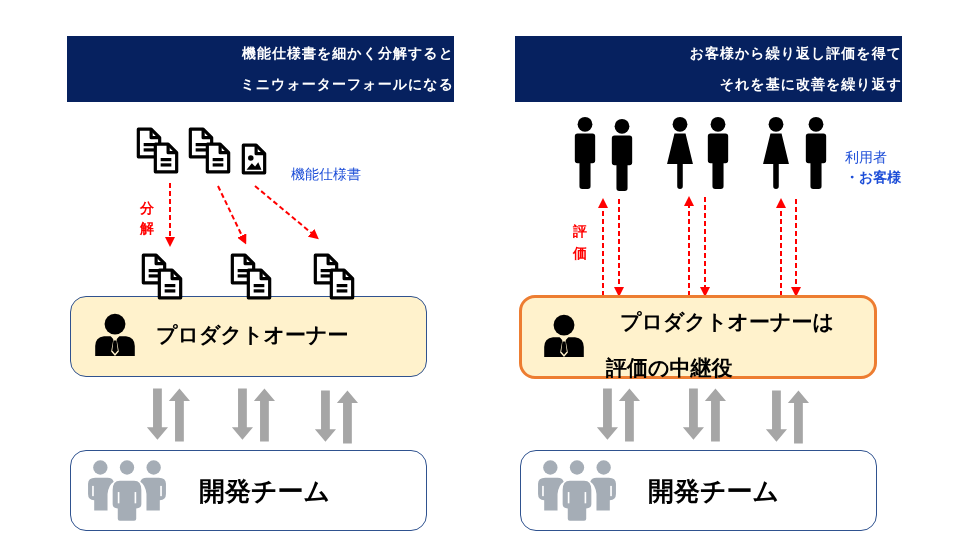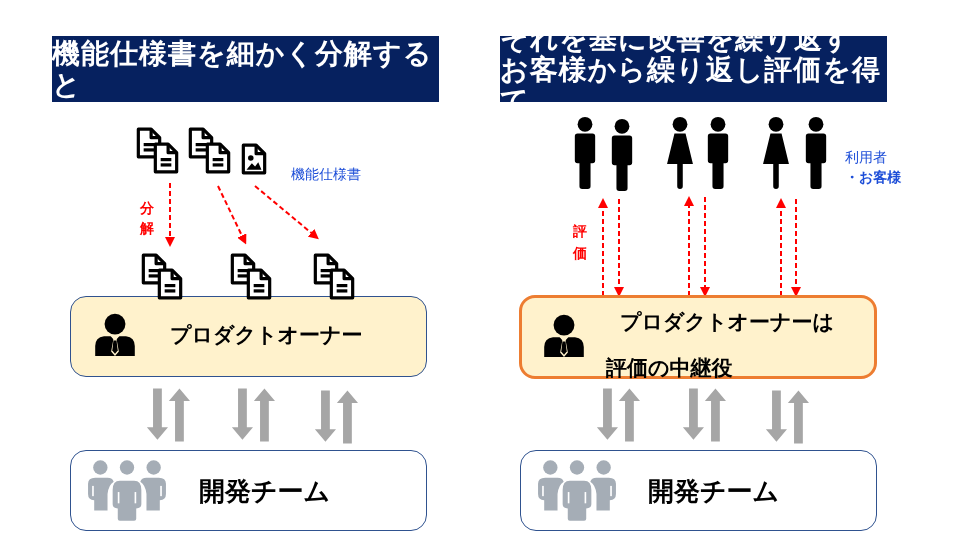--- a/index.html
+++ b/index.html
@@ -1,21 +1,21 @@
 <!DOCTYPE html>
 <html><head>
 <meta charset="utf-8">
 <style>
   html, body { margin:0; padding:0; background:#ffffff; }
   body { width:960px; height:560px; position:relative; overflow:hidden;
          font-family:"DejaVu Sans", "Liberation Sans", sans-serif; }
   .abs { position:absolute; }
   .title-box { position:absolute; background:#06215f; color:#ffffff; font-weight:bold;
-               font-size:28px; line-height:31px; text-align:left; letter-spacing:1px;
-               display:flex; flex-direction:column; justify-content:center; }
+               font-size:14px; line-height:31px; text-align:right; letter-spacing:1px;
+               display:flex; flex-direction:column; justify-content:center;margin-left:15px; }
   .po-box { position:absolute; background:#fff2cc; border-radius:16px; box-sizing:border-box; }
   .po-left { border:1.5px solid #2f528f; }
   .po-right { border:3px solid #ed7d31; }
   .dev-box { position:absolute; background:#ffffff; border:1.5px solid #2f528f; border-radius:16px; box-sizing:border-box; }
   .box-text { position:absolute; font-weight:bold; color:#000; }
   .label { position:absolute; color:#1d4ed8; font-size:14px; font-weight:bold; line-height:20px; }
   .red-label { position:absolute; color:#ff0000; font-size:14px; font-weight:bold; line-height:20px; }
   svg.overlay { position:absolute; left:0; top:0; }
 </style>
 </head>
@@ -72,20 +72,21 @@
       </g>
     </symbol>
     <marker id="redhead" viewBox="0 0 10 10" refX="5" refY="5" markerWidth="5" markerHeight="5" orient="auto">
       <path d="M0 0 L10 5 L0 10 Z" fill="#ff0000"></path>
     </marker>
   </defs>
 </svg>
 
 <div class="title-box" style="left:52px;top:36px;width:387px;height:66px;">
   <div>機能仕様書を細かく分解すると</div>
+  <div>ミニウォーターフォールになる</div>
 </div>
 
 <svg class="abs" style="left:136px;top:127px;" width="26" height="32">
     <use href="#doc"></use>
   </svg>
 <svg class="abs" style="left:153px;top:142px;" width="26" height="32">
     <use href="#doc"></use>
   </svg>
 <svg class="abs" style="left:188px;top:127px;" width="26" height="32">
     <use href="#doc"></use>
@@ -124,41 +125,41 @@
 <svg class="abs" style="left:313px;top:253px;" width="26" height="32">
     <use href="#doc"></use>
   </svg>
 <svg class="abs" style="left:329px;top:268px;" width="26" height="32">
     <use href="#doc"></use>
   </svg>
 
 <svg class="abs" style="left:93px;top:312px;" width="44" height="44">
     <use href="#businessman"></use>
   </svg>
-<div class="box-text" style="left:156px;top:321px;font-size:21px;margin-left:14px;">プロダクトオーナー</div>
+<div class="box-text" style="left:156px;top:321px;font-size:21px;">プロダクトオーナー</div>
 
 <svg class="abs" style="left:146px;top:387px;" width="44" height="56">
     <use href="#grayarrows"></use>
   </svg>
 <svg class="abs" style="left:231px;top:387px;" width="44" height="56">
     <use href="#grayarrows"></use>
   </svg>
 <svg class="abs" style="left:314px;top:389px;" width="44" height="56">
     <use href="#grayarrows"></use>
   </svg>
 
 <div class="dev-box" style="left:70px;top:450px;width:357px;height:81px;"></div>
 <svg class="abs" style="left:86px;top:459px;" width="82" height="62">
     <use href="#team"></use>
   </svg>
 <div class="box-text" style="left:199px;top:474px;font-size:26px;">開発チーム</div>
 
 <div class="title-box" style="left:500px;top:36px;width:387px;height:66px;">
+  <div>お客様から繰り返し評価を得て</div>
   <div>それを基に改善を繰り返す</div>
-  <div>お客様から繰り返し評価を得て</div>
 </div>
 
 <svg class="abs" style="left:571px;top:116px;" width="28" height="74">
     <use href="#male"></use>
   </svg>
 <svg class="abs" style="left:608px;top:118px;" width="28" height="74">
     <use href="#male"></use>
   </svg>
 <svg class="abs" style="left:666px;top:116px;" width="28" height="74">
     <use href="#female"></use>

